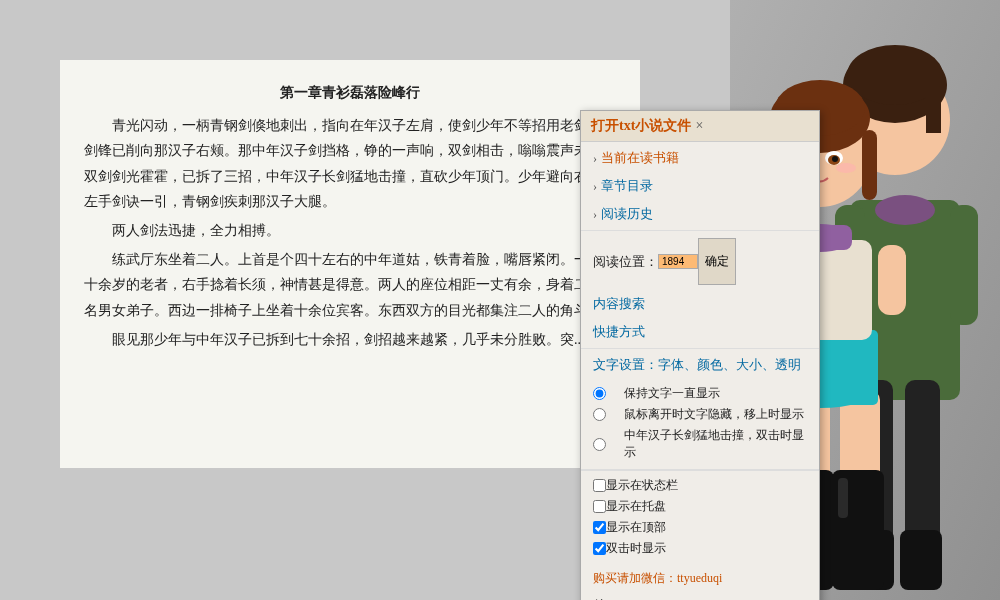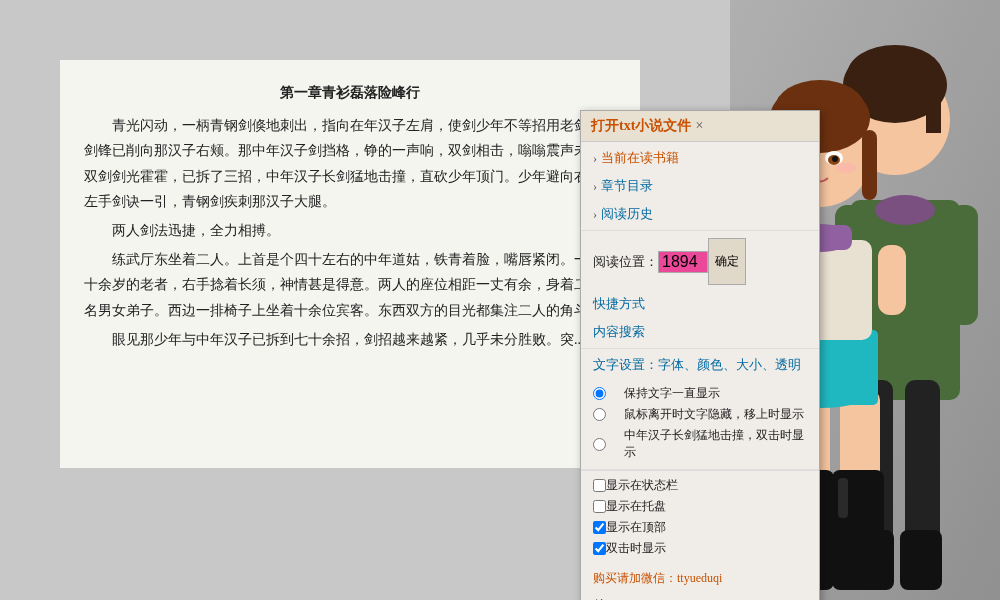--- a/index.html
+++ b/index.html
@@ -125,25 +125,25 @@
       padding: 5px 12px;
       display: flex;
       align-items: center;
     }
 
     .read-pos-label {
       font-size: 13px;
     }
 
     .read-pos-input {
-      width: 50px;
+      width: 40px;
       border: 1px solid #aaa;
       padding: 1px 3px;
-      font-size: 16px;
-      background: #ec4899;
+      font-size: 10px;
+      background: #fdba74;
     }
 
     .read-pos-btn {
       background: #e0d8c8;
       border: 1px solid #aaa;
       padding: 14px 6px;
       font-size: 12px;
       cursor: pointer;
     }
 
@@ -320,24 +320,24 @@
     </div>
   </div>
 
   <div class="menu-section">
     <div class="read-pos-row">
       <span class="read-pos-label">阅读位置：</span>
       <input class="read-pos-input" type="text" value="1894" style="">
       <button class="read-pos-btn">确定</button>
     </div>
     <div class="menu-item">
+      <span class="menu-label">内容搜索</span>
+    </div>
+    <div class="menu-item">
       <span class="menu-label">快捷方式</span>
-    </div>
-    <div class="menu-item">
-      <span class="menu-label">内容搜索</span>
     </div>
   </div>
 
   <div class="menu-section">
     <div class="menu-item">
       <span class="menu-label">文字设置：字体、颜色、大小、透明</span>
     </div>
     <div class="radio-group">
       <div class="radio-item">
         <input type="radio" name="display_mode" id="r1" checked="" style="">

